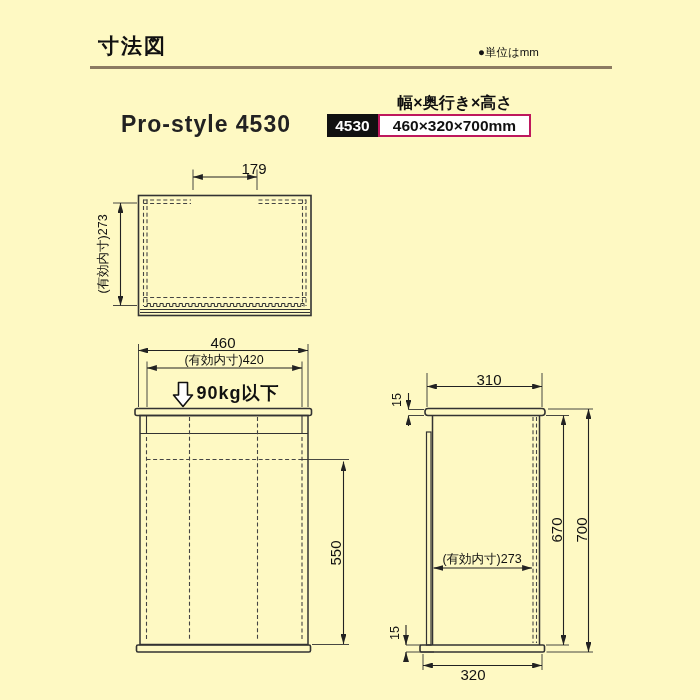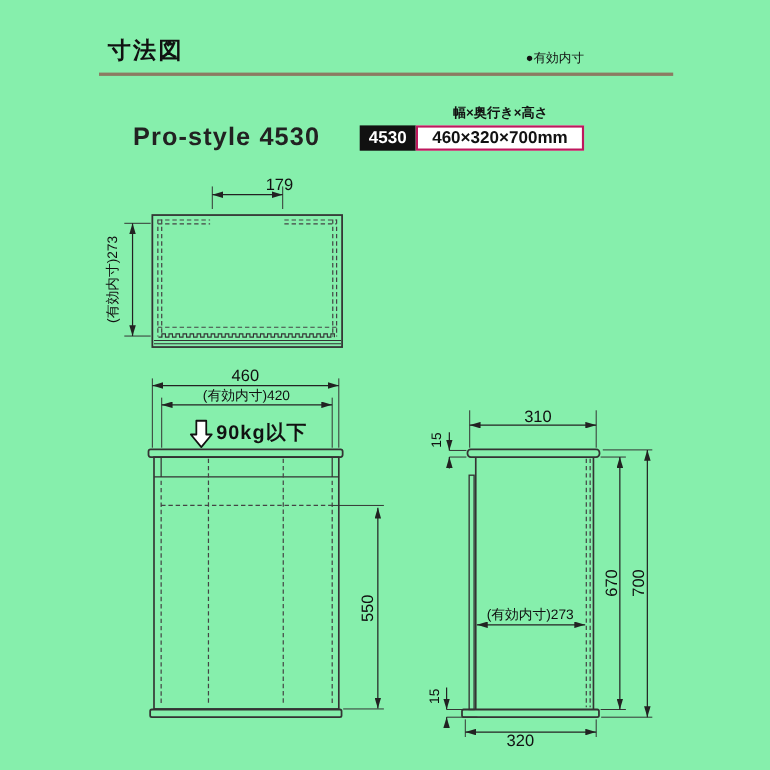--- a/index.html
+++ b/index.html
@@ -1,28 +1,28 @@
 <!DOCTYPE html>
 <html><head>
 <meta charset="utf-8">
 <style>
   html,body{margin:0;padding:0;background:#ffffff;}
   body{font-family:"Liberation Sans","DejaVu Sans",sans-serif;color:#1a1a1a;}
-  #canvas{position:relative;width:700px;height:700px;background:#86efac;overflow:hidden;}
+  #canvas{position:relative;width:700px;height:700px;background:#fef9c3;overflow:hidden;}
 
   .abs{position:absolute;}
   .ctr{transform:translate(-50%,-50%);white-space:nowrap;}
   .rot{transform:translate(-50%,-50%) rotate(-90deg);white-space:nowrap;}
 
   .page-title{font-size:21px;font-weight:bold;letter-spacing:2px;color:#111;}
   .unit-note{font-size:11.5px;color:#111;}
   .accent-rule{height:3px;background:#8c7b62;}
 
   .product-name{font-size:23px;font-weight:bold;letter-spacing:1px;color:#222;font-style:normal;}
-  .spec-header{font-size:12px;font-weight:bold;color:#111;}
+  .spec-header{font-size:16px;font-weight:bold;color:#111;}
   .model-badge{background:#111;color:#fff;font-size:15.5px;font-weight:bold;
                width:51px;height:23px;display:flex;align-items:center;justify-content:center;}
   .size-box{background:#fff;border:2px solid #be185d;color:#111;font-size:15.5px;font-weight:bold;
             width:149px;height:19px;display:flex;align-items:center;justify-content:center;letter-spacing:0px;}
 
   .dim{font-size:15px;color:#111;}
   .dim-s{font-size:12.5px;color:#111;}
   .load-label{font-size:18px;font-weight:bold;color:#111;letter-spacing:1px;}
 
   svg{position:absolute;left:0;top:0;}
@@ -100,21 +100,21 @@
     <path d="M406 645 H421 M406 652 H434" class="ext"></path>
     <line x1="406" y1="625" x2="406" y2="645" class="dimln" marker-end="url(#m)"></line>
     <line x1="406" y1="661" x2="406" y2="652" class="dimln" marker-end="url(#m)"></line>
 
     <path d="M423 654 V670 M542 654 V670" class="ext"></path>
     <line x1="423" y1="665.5" x2="542" y2="665.5" class="dimln" marker-start="url(#m)" marker-end="url(#m)"></line>
   </svg>
 
   <div class="abs page-title" style="left:98px;top:32px;">寸法図</div>
   <div class="abs accent-rule" style="left:90px;top:66px;width:522px;"></div>
-  <div class="abs unit-note" style="left:478px;top:45px;">●有効内寸</div>
+  <div class="abs unit-note" style="left:478px;top:45px;">●単位はmm</div>
 
   <div class="abs product-name" style="left:121px;top:111px;">Pro-style 4530</div>
   <div class="abs ctr spec-header" style="left:455px;top:103px;">幅×奥行き×高さ</div>
   <div class="abs model-badge" style="left:327px;top:114px;text-align:center;">4530</div>
   <div class="abs size-box" style="left:378px;top:114px;">460×320×700mm</div>
 
   <div class="abs ctr dim" style="left:225px;top:168px;margin-left:29px;">179</div>
   <div class="abs rot dim-s" style="left:103px;top:254px;">(有効内寸)273</div>
 
   <div class="abs ctr dim" style="left:223px;top:342px;">460</div>

